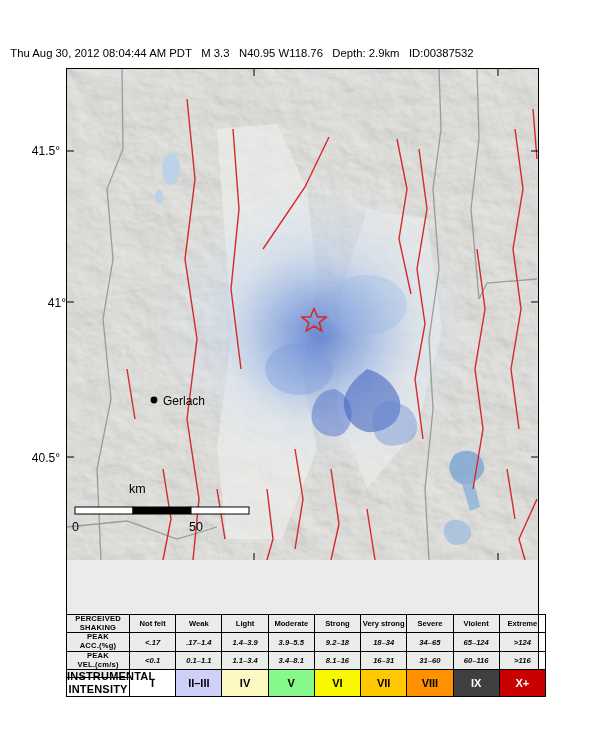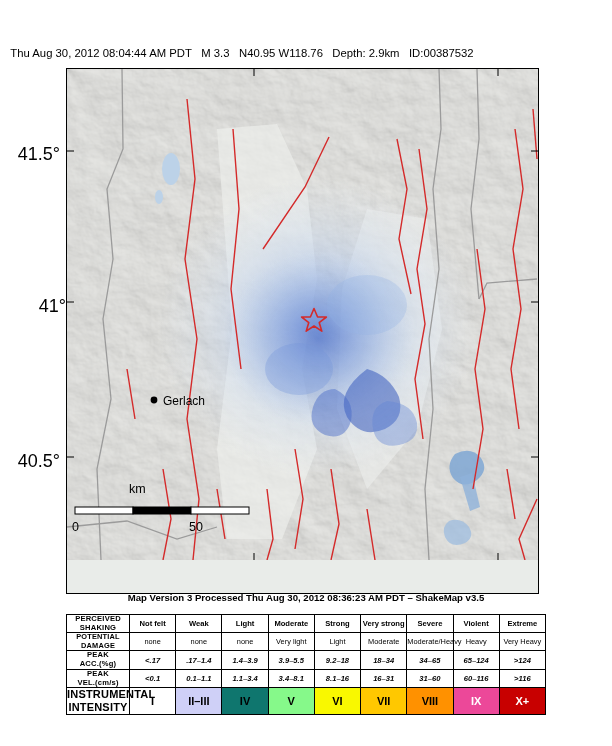--- a/index.html
+++ b/index.html
@@ -39,37 +39,37 @@
     font-size: 11.3px;
   }
   .subtitle span { white-space: pre; }
 
   
   #map-frame {
     position: absolute;
     left: 66px;
     top: 68px;
     width: 473px;
-    height: 526px;
+    height: 610px;
     border: 1px solid #000;
     box-sizing: border-box;
     overflow: hidden;
     background: #e9ece9;
   }
   #map-canvas {
     position: absolute;
     left: 0; top: 0;
     width: 471px;
     height: 491px;
   }
 
   
   .axis-label {
     position: absolute;
-    font-size: 18px;
+    font-size: 12px;
     color: #000;
   }
   .axis-left { text-align: right; width: 60px; }
 
   
   #legend {
     position: absolute;
     left: 66px;
     top: 614px;
     width: 480px;
@@ -233,48 +233,35 @@
         <line x1="464" y1="233" x2="471" y2="233"></line>
         <line x1="464" y1="388" x2="471" y2="388"></line>
         <line x1="187" y1="484" x2="187" y2="491"></line>
         <line x1="431" y1="484" x2="431" y2="491"></line>
         <line x1="187" y1="0" x2="187" y2="7"></line>
         <line x1="431" y1="0" x2="431" y2="7"></line>
       </g>
     </svg>
   </div>
 
-  <div class="mapver">Map Version 3 Processed Thu Aug 30, 2012 08:36:23 AM PDT  –  ShakeMap v3.5</div>
 
   <table id="legend">
     <tbody>
       <tr class="r-shaking">
         <td class="rowhdr">PERCEIVED<br>SHAKING</td>
         <td>Not felt</td>
         <td>Weak</td>
         <td>Light</td>
         <td>Moderate</td>
         <td>Strong</td>
         <td>Very strong</td>
         <td>Severe</td>
         <td>Violent</td>
         <td>Extreme</td>
       </tr>
-      <tr class="r-damage">
-        <td class="rowhdr">POTENTIAL<br>DAMAGE</td>
-        <td>none</td>
-        <td>none</td>
-        <td>none</td>
-        <td>Very light</td>
-        <td>Light</td>
-        <td>Moderate</td>
-        <td>Moderate/Heavy</td>
-        <td>Heavy</td>
-        <td>Very Heavy</td>
-      </tr>
       <tr class="r-acc">
         <td class="rowhdr">PEAK<br>ACC.(%g)</td>
         <td>&lt;.17</td>
         <td>.17–1.4</td>
         <td>1.4–3.9</td>
         <td>3.9–5.5</td>
         <td>9.2–18</td>
         <td>18–34</td>
         <td>34–65</td>
         <td>65–124</td>
@@ -289,24 +276,24 @@
         <td>8.1–16</td>
         <td>16–31</td>
         <td>31–60</td>
         <td>60–116</td>
         <td>&gt;116</td>
       </tr>
       <tr class="r-int">
         <td class="rowhdr">INSTRUMENTAL<br>INTENSITY</td>
         <td style="background: rgb(255, 255, 255);">I</td>
         <td style="background: rgb(207, 208, 247);">II–III</td>
-        <td style="background: #0f766e;">IV</td>
+        <td style="background: #fef9c3;">IV</td>
         <td style="background: rgb(134, 249, 138);">V</td>
         <td style="background: rgb(249, 248, 0);">VI</td>
         <td style="background: rgb(255, 200, 0);">VII</td>
         <td style="background: rgb(255, 145, 0);">VIII</td>
-        <td style="background: #ec4899; color: rgb(255, 255, 255);">IX</td>
+        <td style="background: #404040; color: rgb(255, 255, 255);">IX</td>
         <td style="background: rgb(200, 0, 0); color: rgb(255, 255, 255);">X+</td>
       </tr>
     </tbody>
   </table>
 
 </div>
 
 </body></html>

